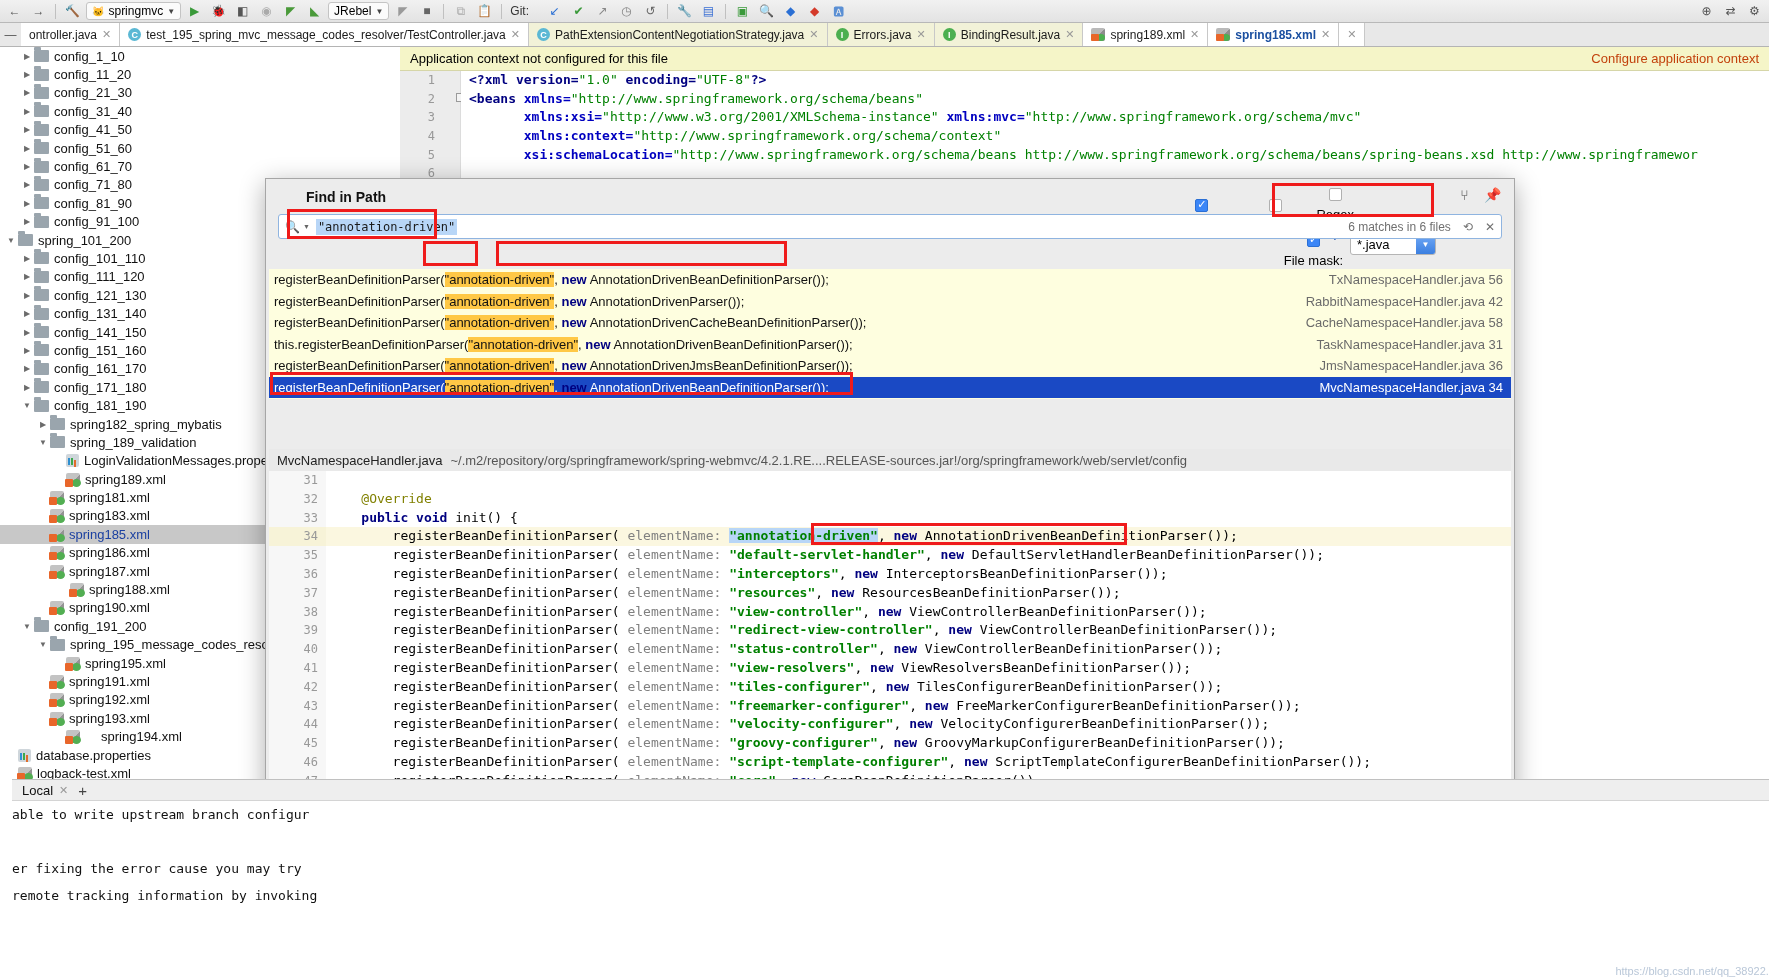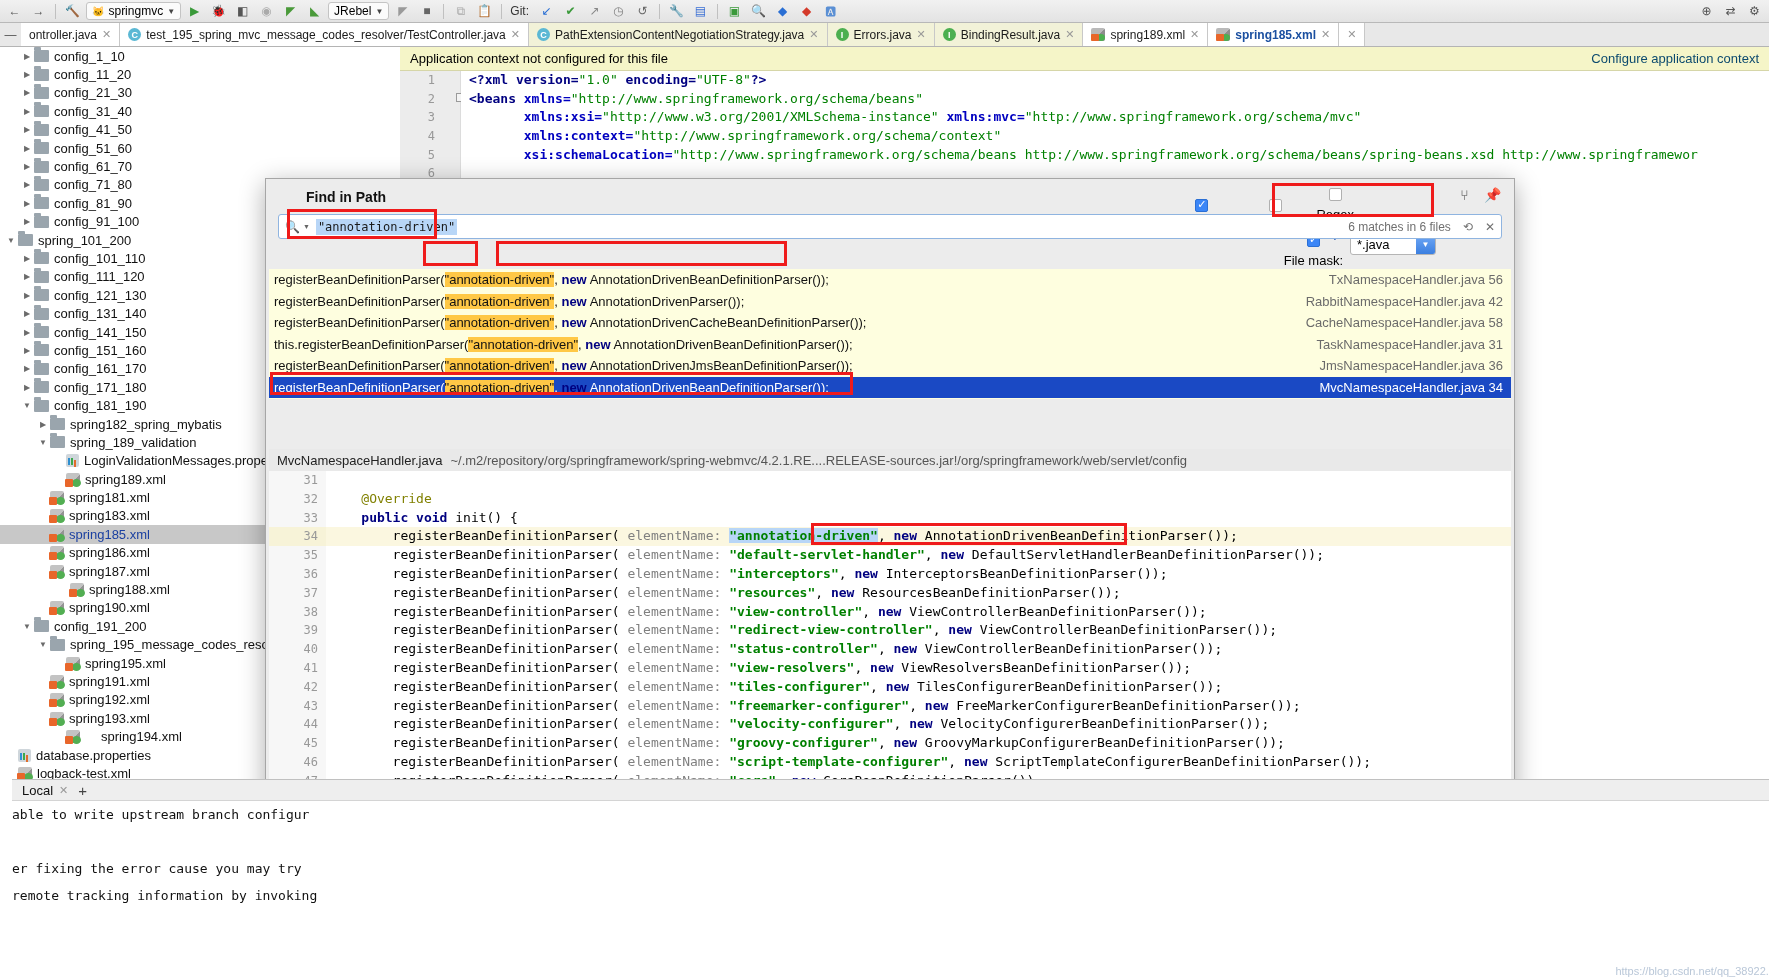--- a/index.html
+++ b/index.html
@@ -24,21 +24,21 @@
   .tb-icon {
     width: 21px; height: 19px; display: flex; align-items: center; justify-content: center;
     font-size: 12px; color: #555; border-radius: 3px; cursor: default;
   }
   .tb-sep { width: 1px; height: 15px; background: #c0c0c0; margin: 0 3px; }
   .tb-combo {
     height: 18px; background: #fbfbfb; border: 1px solid #c4c4c4; border-radius: 3px;
     display: flex; align-items: center; gap: 4px; padding: 0 5px; font-size: 12px;
   }
   .tb-combo .caret { font-size: 8px; color: #444; }
-  .git-label { font-size: 12px; color: #333; margin: 0 4px 0 2px; }
+  .git-label { font-size: 12px; color: #333; margin: 0 12px 0 2px; }
 
   
   .tabbar {
     position: absolute; left: 0; top: 23px; width: 1769px; height: 24px;
     background: #e8e8e8; border-bottom: 1px solid #b4b4b4;
     display: flex; align-items: stretch; font-size: 12px;
   }
   .tab {
     display: flex; align-items: center; gap: 5px; padding: 0 8px;
     border-right: 1px solid #c8c8c8; white-space: nowrap; color: #1a1a1a;
@@ -116,21 +116,21 @@
   
   .editor {
     position: absolute; left: 268px; top: 47px; right: 0; height: 732px;
     background: #ffffff; overflow: hidden;
   }
   .notif-bar {
     position: absolute; left: 132px; top: 0; right: 0; height: 24px;
     background: #f5f5c8; border-bottom: 1px solid #d6d6a8;
     display: flex; align-items: center; padding: 0 10px; font-size: 13px;
   }
-  .notif-link { margin-left: auto; color: #0c4a6e; }
+  .notif-link { margin-left: auto; color: #c2410c; }
   .gutter {
     position: absolute; left: 132px; top: 24px; width: 61px; height: 130px;
     background: #ececec; border-right: 1px solid #dcdcdc;
   }
   .lineno {
     height: 18.7px; line-height: 18.7px; text-align: right;
     padding-right: 25px; color: #999; font-size: 12px;
     font-family: "DejaVu Sans Mono", monospace;
   }
   .codearea {

